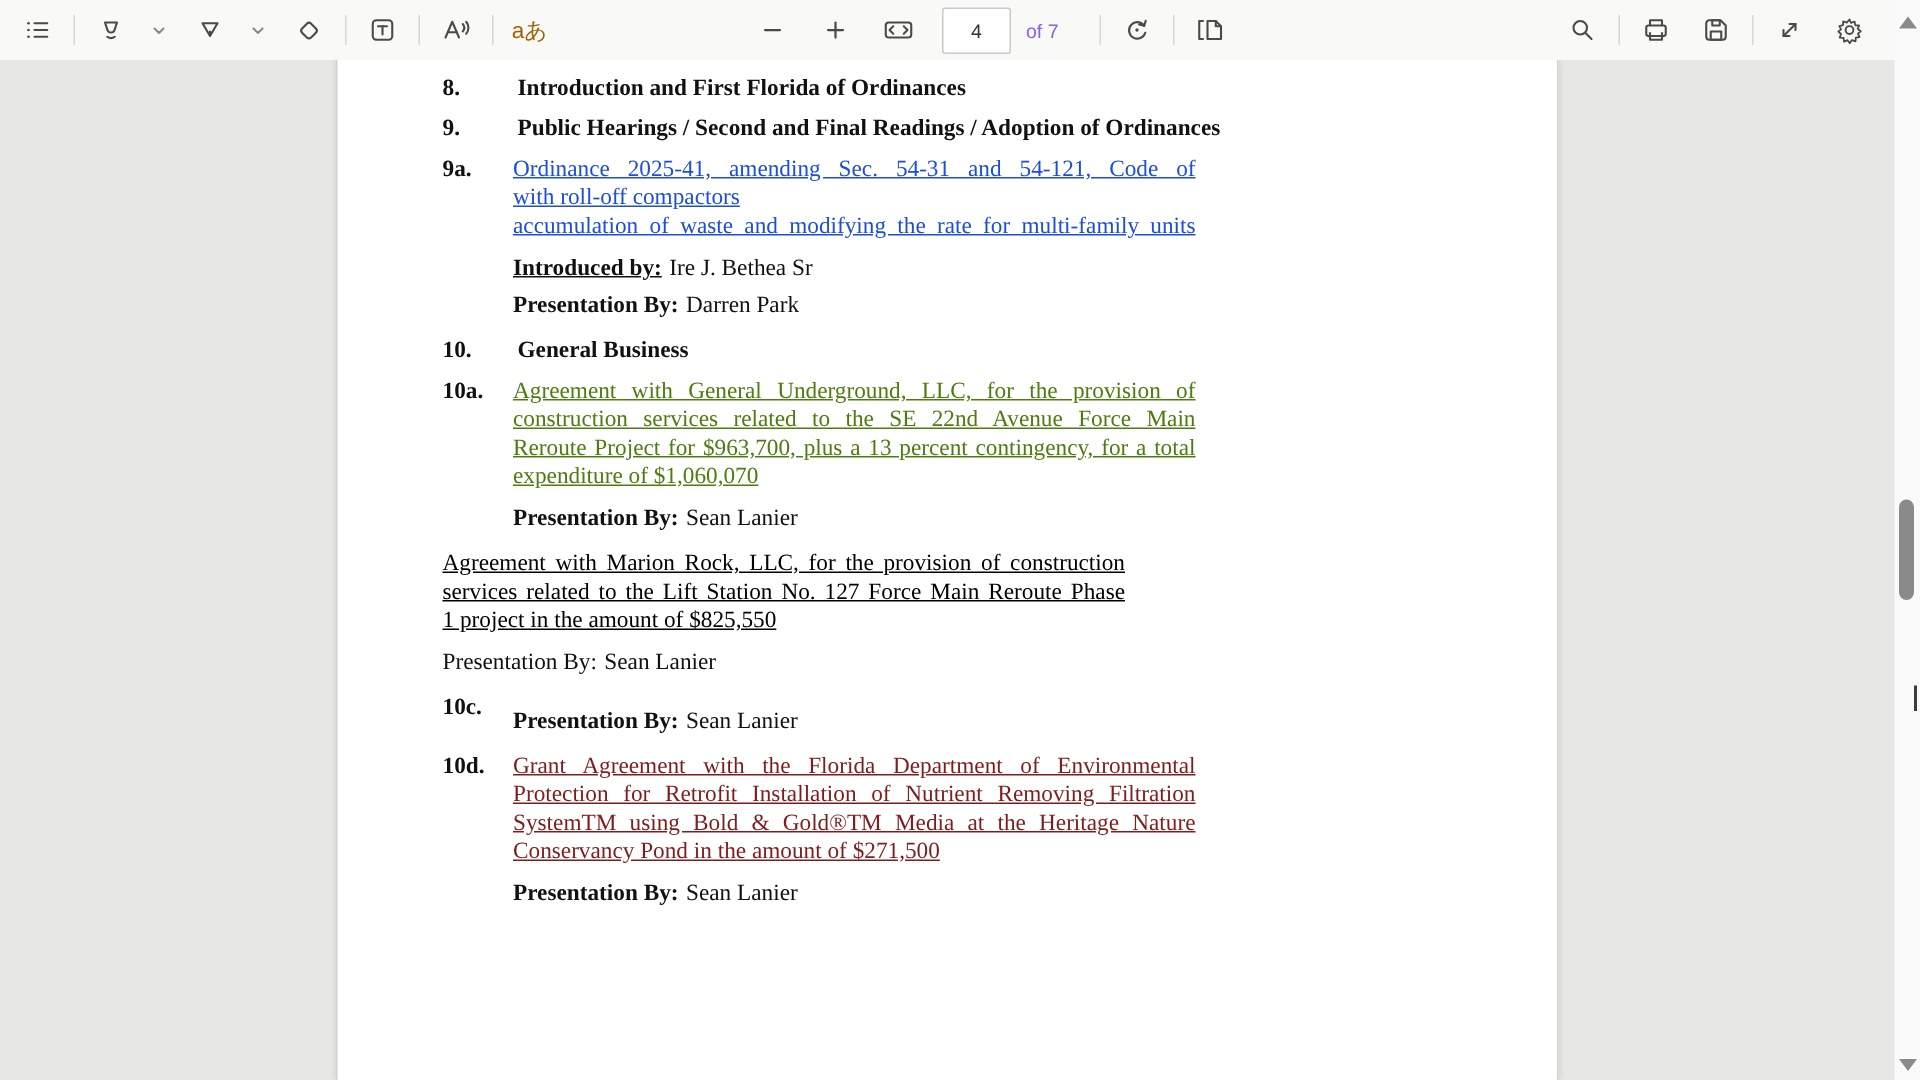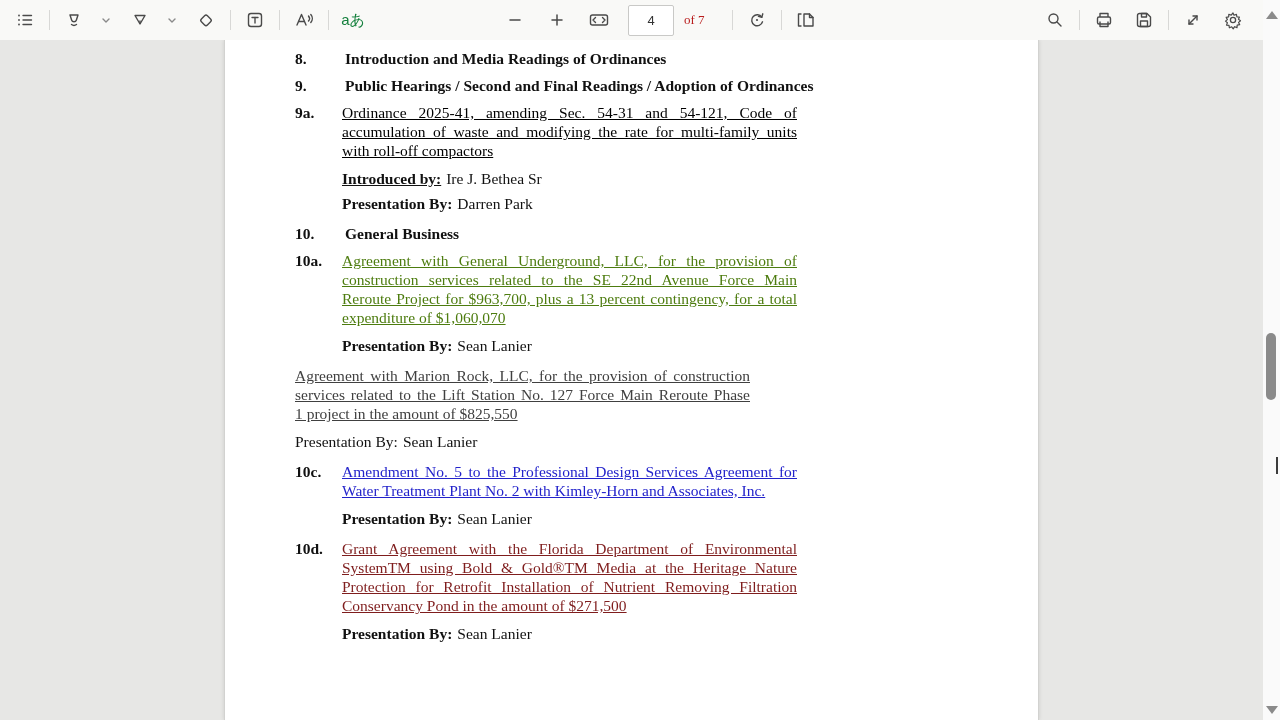--- a/index.html
+++ b/index.html
@@ -32,22 +32,22 @@
     width: 1px; height: 20px; background: #d8d8d6; margin: 0 7px;
   }
   .pagebox {
     width: 40px; height: 27px;
     border: 1px solid #c9c9c7; border-radius: 2px;
     background: #ffffff; text-align: center;
     font-size: 13px; color: #333; margin: 0 10px 0 12px;
     font-family: "Liberation Sans", sans-serif;
     outline: none;
   }
-  .pagecount { font-size: 13px; color: #b91c1c; margin-right: 20px; font-family: Liberation Serif, serif; }
-  .translate-glyph { font-size: 15px; color: #15803d; }
+  .pagecount { font-size: 13px; color: #8b5cf6; margin-right: 20px; }
+  .translate-glyph { font-size: 15px; color: #a16207; }
   
   .canvas {
     position: absolute; top: 40px; left: 0;
     width: 1280px; height: 680px;
     background: #e7e7e5;
   }
   .page {
     position: absolute; left: 224px; top: 0;
     width: 813px; height: 680px;
     background: #ffffff;
@@ -282,33 +282,33 @@
       </span>
     </div>
   </div>
 </div>
 
 <div class="canvas">
   <div class="page">
     <div class="doc" id="doc">
         <div class="sec-row">
           <div class="sec-num">8.</div>
-          <div class="sec-title">Introduction and Media Readings of Ordinances</div>
+          <div class="sec-title">Introduction and First Florida of Ordinances</div>
         </div>
         <div class="sec-row">
           <div class="sec-num">9.</div>
           <div class="sec-title">Public Hearings / Second and Final Readings / Adoption of Ordinances</div>
         </div>
         <div class="item-row">
           <div class="item-num">9a.</div>
           <div class="item-body">
-            <a class="doclink" style="color: #000000;">
+            <a class="doclink" style="color: #1d4ed8;">
               <div class="jline">Ordinance 2025-41, amending Sec. 54-31 and 54-121, Code of</div>
+              <div class="jline last">with roll-off compactors</div>
               <div class="jline">accumulation of waste and modifying the rate for multi-family units</div>
-              <div class="jline last">with roll-off compactors</div>
             </a>
             <div class="meta"><span class="meta-label bold u">Introduced by:</span><span class="meta-val">Ire J. Bethea Sr</span></div>
             <div class="meta"><span class="meta-label bold">Presentation By:</span><span class="meta-val">Darren Park</span></div>
           </div>
         </div>
         <div class="sec-row">
           <div class="sec-num">10.</div>
           <div class="sec-title">General Business</div>
         </div>
         <div class="item-row">
@@ -318,45 +318,41 @@
               <div class="jline">Agreement with General Underground, LLC, for the provision of</div>
               <div class="jline">construction services related to the SE 22nd Avenue Force Main</div>
               <div class="jline">Reroute Project for $963,700, plus a 13 percent contingency, for a total</div>
               <div class="jline last">expenditure of $1,060,070</div>
             </a>
             <div class="meta"><span class="meta-label bold">Presentation By:</span><span class="meta-val">Sean Lanier</span></div>
           </div>
         </div>
         <div class="item-row">
           <div class="item-body">
-            <a class="doclink" style="color: #404040;">
+            <a class="doclink" style="color: #000000;">
               <div class="jline">Agreement with Marion Rock, LLC, for the provision of construction</div>
               <div class="jline">services related to the Lift Station No. 127 Force Main Reroute Phase</div>
               <div class="jline last">1 project in the amount of $825,550</div>
             </a>
             <div class="meta"><span class="meta-label">Presentation By:</span><span class="meta-val">Sean Lanier</span></div>
           </div>
         </div>
         <div class="item-row">
           <div class="item-num">10c.</div>
           <div class="item-body">
-            <a class="doclink" style="color: rgb(35, 35, 203);">
-              <div class="jline">Amendment No. 5 to the Professional Design Services Agreement for</div>
-              <div class="jline last">Water Treatment Plant No. 2 with Kimley-Horn and Associates, Inc.</div>
-            </a>
             <div class="meta"><span class="meta-label bold">Presentation By:</span><span class="meta-val">Sean Lanier</span></div>
           </div>
         </div>
         <div class="item-row">
           <div class="item-num">10d.</div>
           <div class="item-body">
             <a class="doclink" style="color: #7f1d1d;">
               <div class="jline">Grant Agreement with the Florida Department of Environmental</div>
+              <div class="jline">Protection for Retrofit Installation of Nutrient Removing Filtration</div>
               <div class="jline">SystemTM using Bold &amp; Gold®TM Media at the Heritage Nature</div>
-              <div class="jline">Protection for Retrofit Installation of Nutrient Removing Filtration</div>
               <div class="jline last">Conservancy Pond in the amount of $271,500</div>
             </a>
             <div class="meta"><span class="meta-label bold">Presentation By:</span><span class="meta-val">Sean Lanier</span></div>
           </div>
         </div>
       </div>
   </div>
 </div>
 
 <div class="scrollbar">

